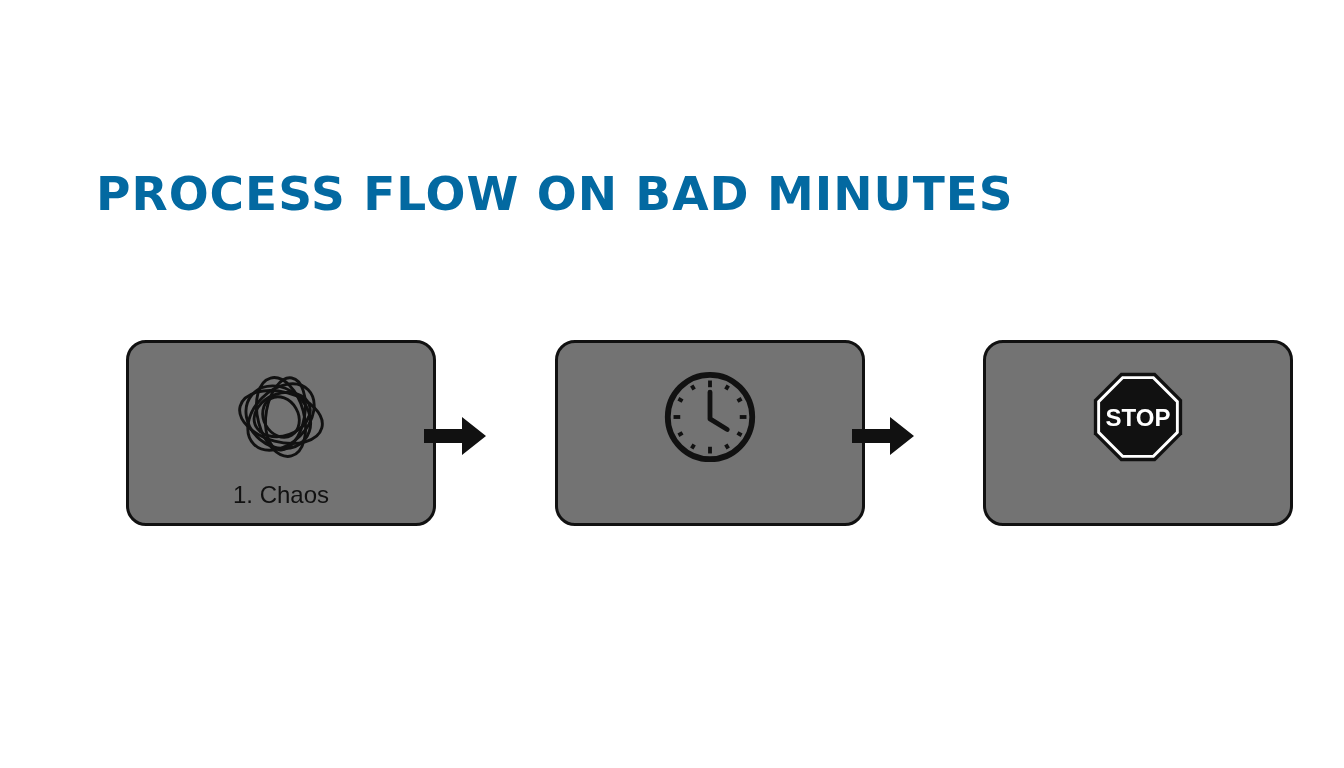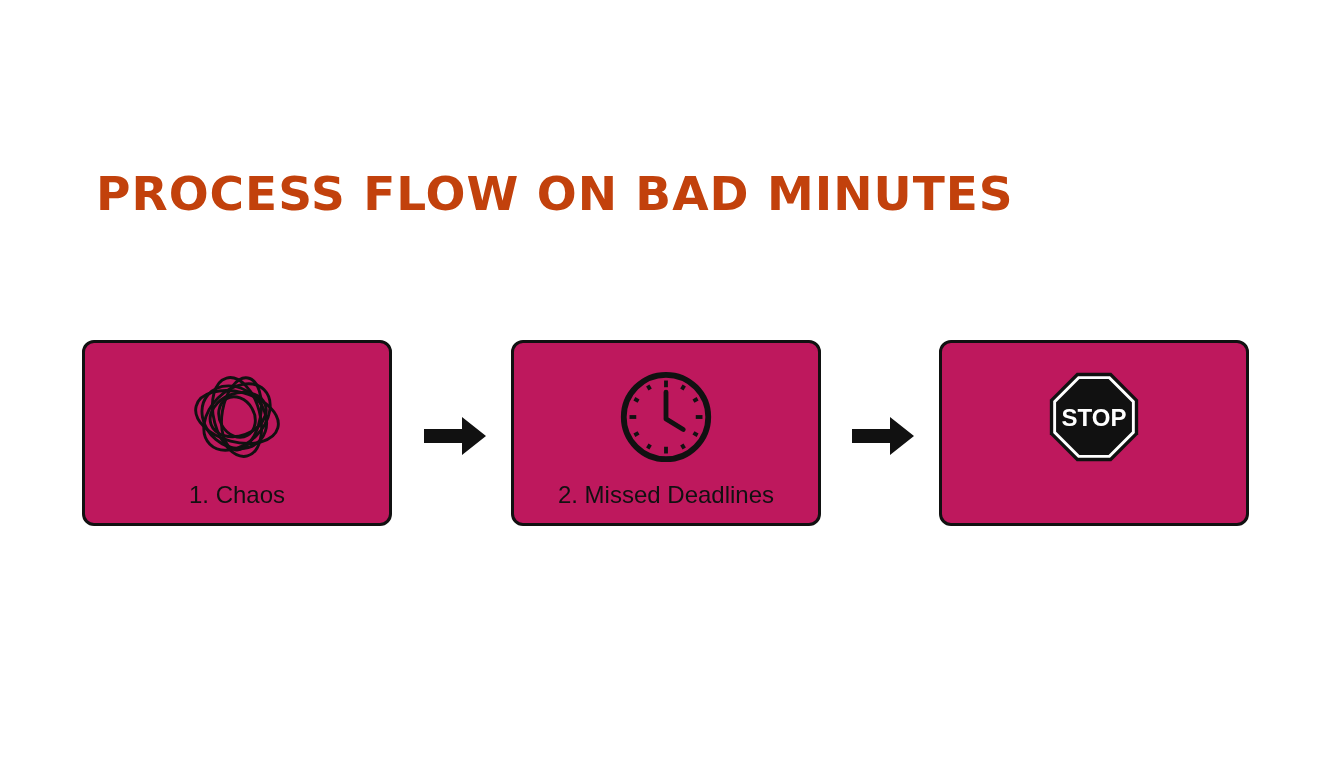--- a/index.html
+++ b/index.html
@@ -3,25 +3,25 @@
 <meta charset="utf-8">
 <style>
   html, body { margin: 0; padding: 0; }
   body {
     width: 1344px; height: 768px; background: #ffffff; position: relative; overflow: hidden;
     font-family: "Liberation Sans", sans-serif; color: #111111;
   }
   .title {
     position: absolute; left: 96px; top: 166px;
     font-family: "DejaVu Sans", sans-serif; font-weight: bold;
-    font-size: 47px; letter-spacing: 1px; color: #c2410c; white-space: nowrap;
+    font-size: 47px; letter-spacing: 1px; color: #0369a1; white-space: nowrap;
   }
   .step {
     position: absolute; top: 340px; width: 310px; height: 186px;
-    border: 3.5px solid #111; border-radius: 12px; box-sizing: border-box; background: #be185d;
+    border: 3.5px solid #111; border-radius: 20px; box-sizing: border-box; background: #737373; margin-left: 44px;
   }
   .step .icon { position: absolute; left: 50%; transform: translateX(-50%); top: 26px; width: 96px; height: 96px; }
   .step .label {
     position: absolute; left: 0; right: 0; top: 138px; text-align: center;
     font-size: 24px; color: #111;
   }
   .arrow { position: absolute; top: 417px; width: 62px; height: 38px; }
 </style>
 </head>
 <body>
@@ -59,21 +59,20 @@
       <line x1="82.9" y1="31" x2="78.6" y2="33.5"></line>
       <line x1="82.9" y1="69" x2="78.6" y2="66.5"></line>
       <line x1="69" y1="82.9" x2="66.5" y2="78.6"></line>
       <line x1="31" y1="82.9" x2="33.5" y2="78.6"></line>
       <line x1="17.1" y1="69" x2="21.4" y2="66.5"></line>
       <line x1="17.1" y1="31" x2="21.4" y2="33.5"></line>
       <line x1="31" y1="17.1" x2="33.5" y2="21.4"></line>
     </g>
     <polyline points="50,24 50,52 68,63" fill="none" stroke="#111" stroke-width="5" stroke-linecap="round" stroke-linejoin="round"></polyline>
   </svg>
-  <div class="label">2. Missed Deadlines</div>
 </div>
 
 <svg class="arrow" style="left:852px;" viewBox="0 0 62 38">
   <polygon points="0,12 38,12 38,0 62,19 38,38 38,26 0,26" fill="#111"></polygon>
 </svg>
 
 <div class="step" style="left:939px;">
   <svg class="icon" viewBox="0 0 100 100">
     <polygon points="32,4 68,4 96,32 96,68 68,96 32,96 4,68 4,32" fill="#111"></polygon>
     <polygon points="34,9 66,9 91,34 91,66 66,91 34,91 9,66 9,34" fill="none" stroke="#fff" stroke-width="3"></polygon>

